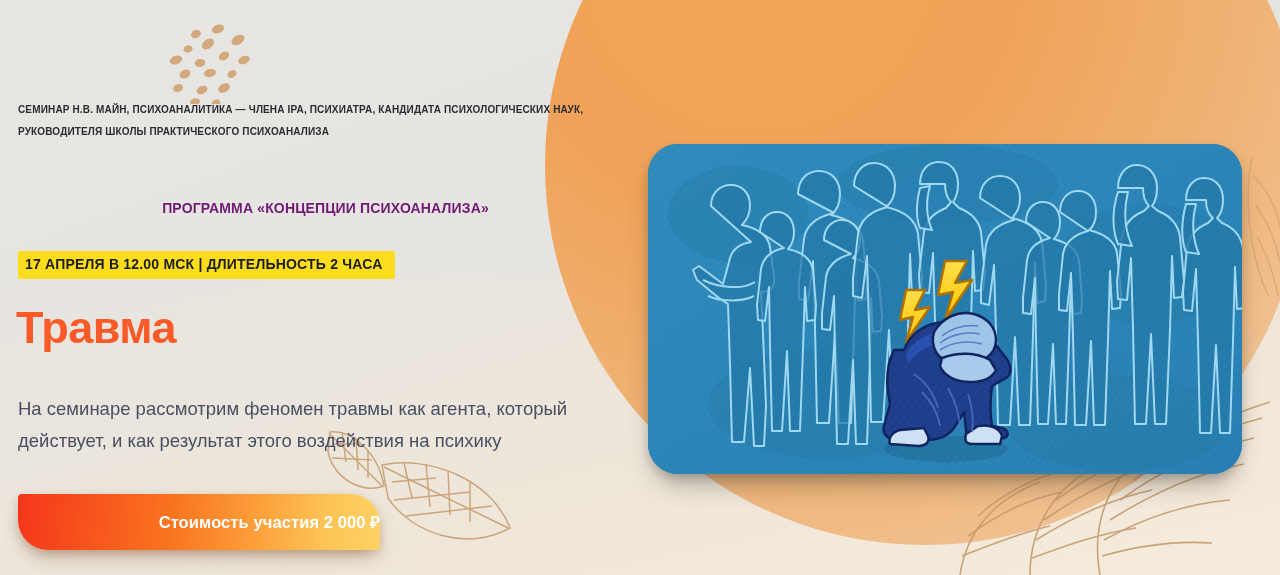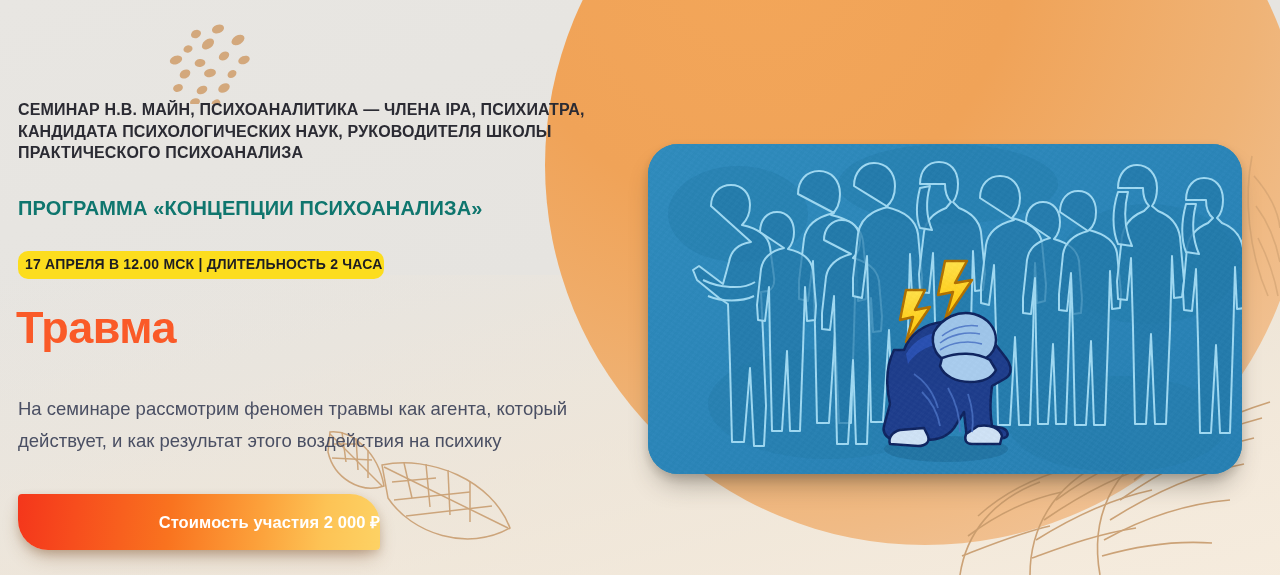--- a/index.html
+++ b/index.html
@@ -76,54 +76,55 @@
     top: 0;
     width: 640px;
     height: 575px;
   }
 
   .kicker {
     position: absolute;
     top: 99px;
     left: 0;
     width: 615px;
-    font-size: 16px;
+    font-size: 10px;
     font-weight: 700;
     line-height: 21.5px;
     letter-spacing: 0.15px;
     color: #2b2b33;
     text-transform: uppercase;
   }
 
   .program {
     position: absolute;
     top: 198px;
     left: 0;
     width: 615px;
-    font-size: 20px;
+    font-size: 14px;
     font-weight: 700;
     line-height: 21.5px;
     letter-spacing: 0.15px;
-    color: #0f766e;
+    color: #701a75;
     text-transform: uppercase;
+    text-align: center;
   }
 
   .date-badge {
     position: absolute;
     top: 251px;
     left: 0;
     display: inline-block;
     background: #fcdd1e;
     color: #1d1d22;
     font-size: 14px;
     font-weight: 700;
     letter-spacing: 0.2px;
     line-height: 17px;
-    padding: 5px 1px 6px 7px;
-    border-radius: 10px;
+    padding: 5px 12px 6px 7px;
+    border-radius: 2px;
     text-transform: uppercase;
     white-space: nowrap;
   }
 
   .headline {
     position: absolute;
     top: 288px;
     left: -2px;
     font-size: 45px;
     font-weight: 700;

